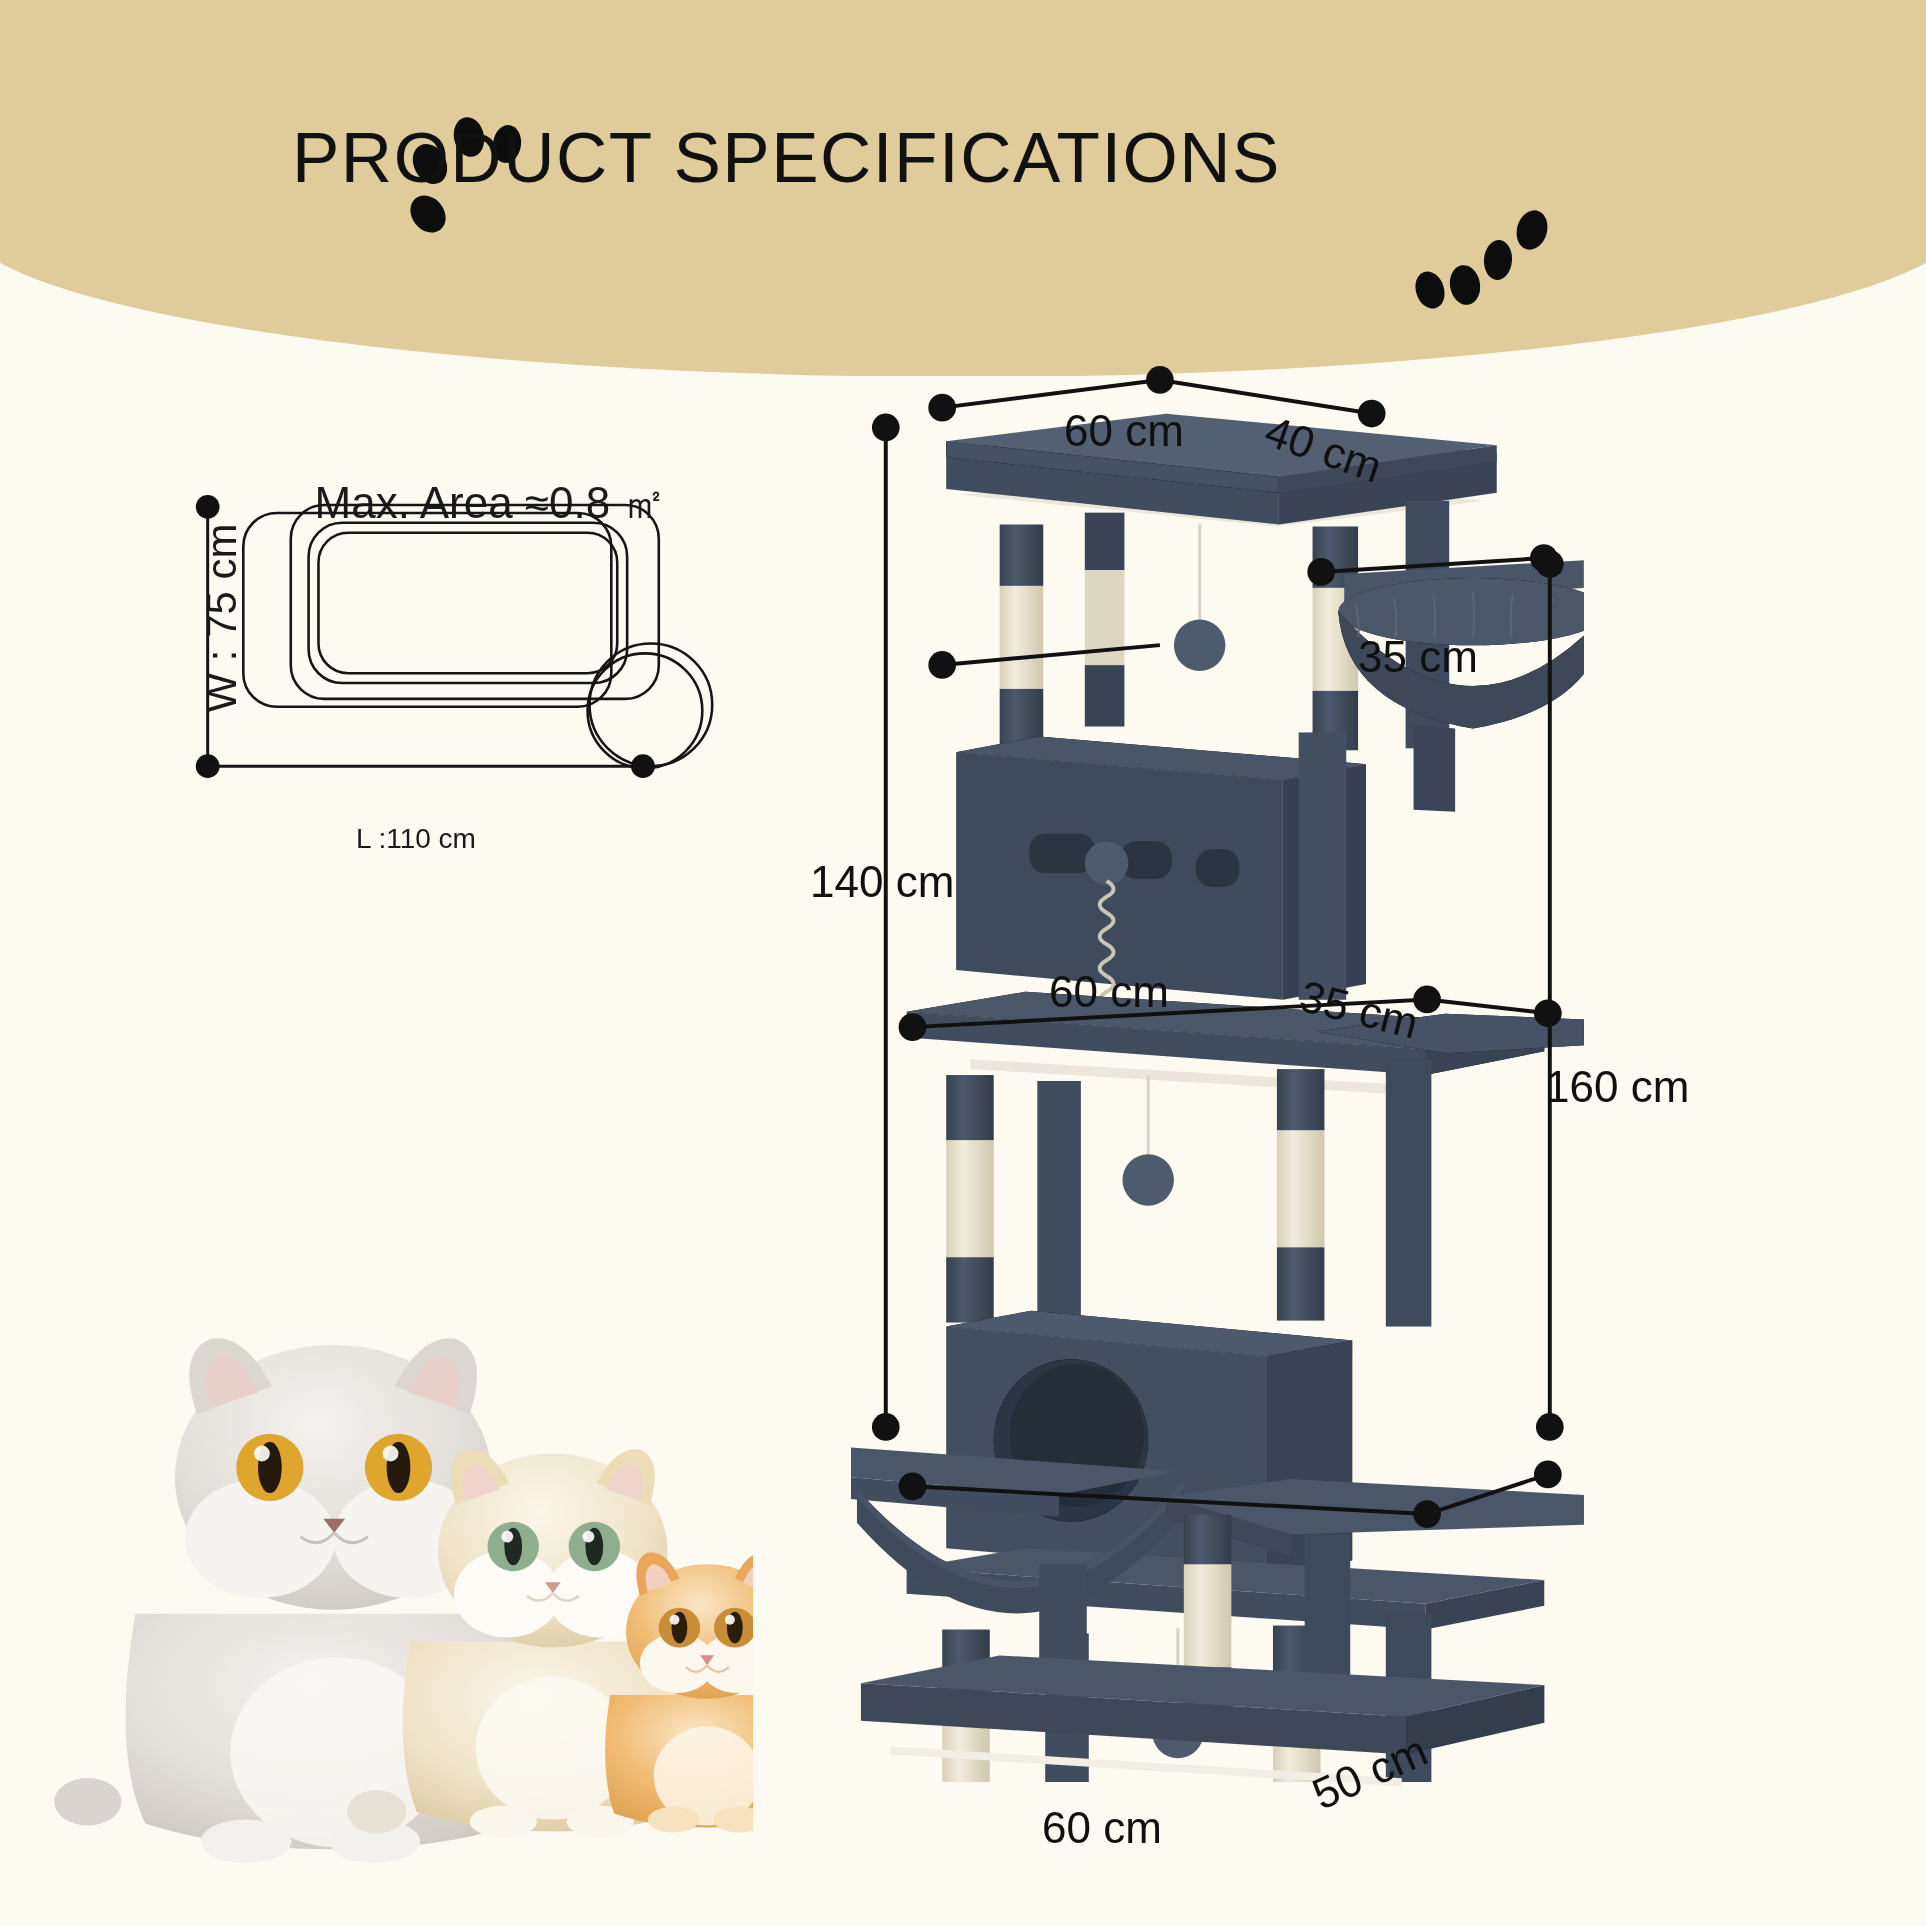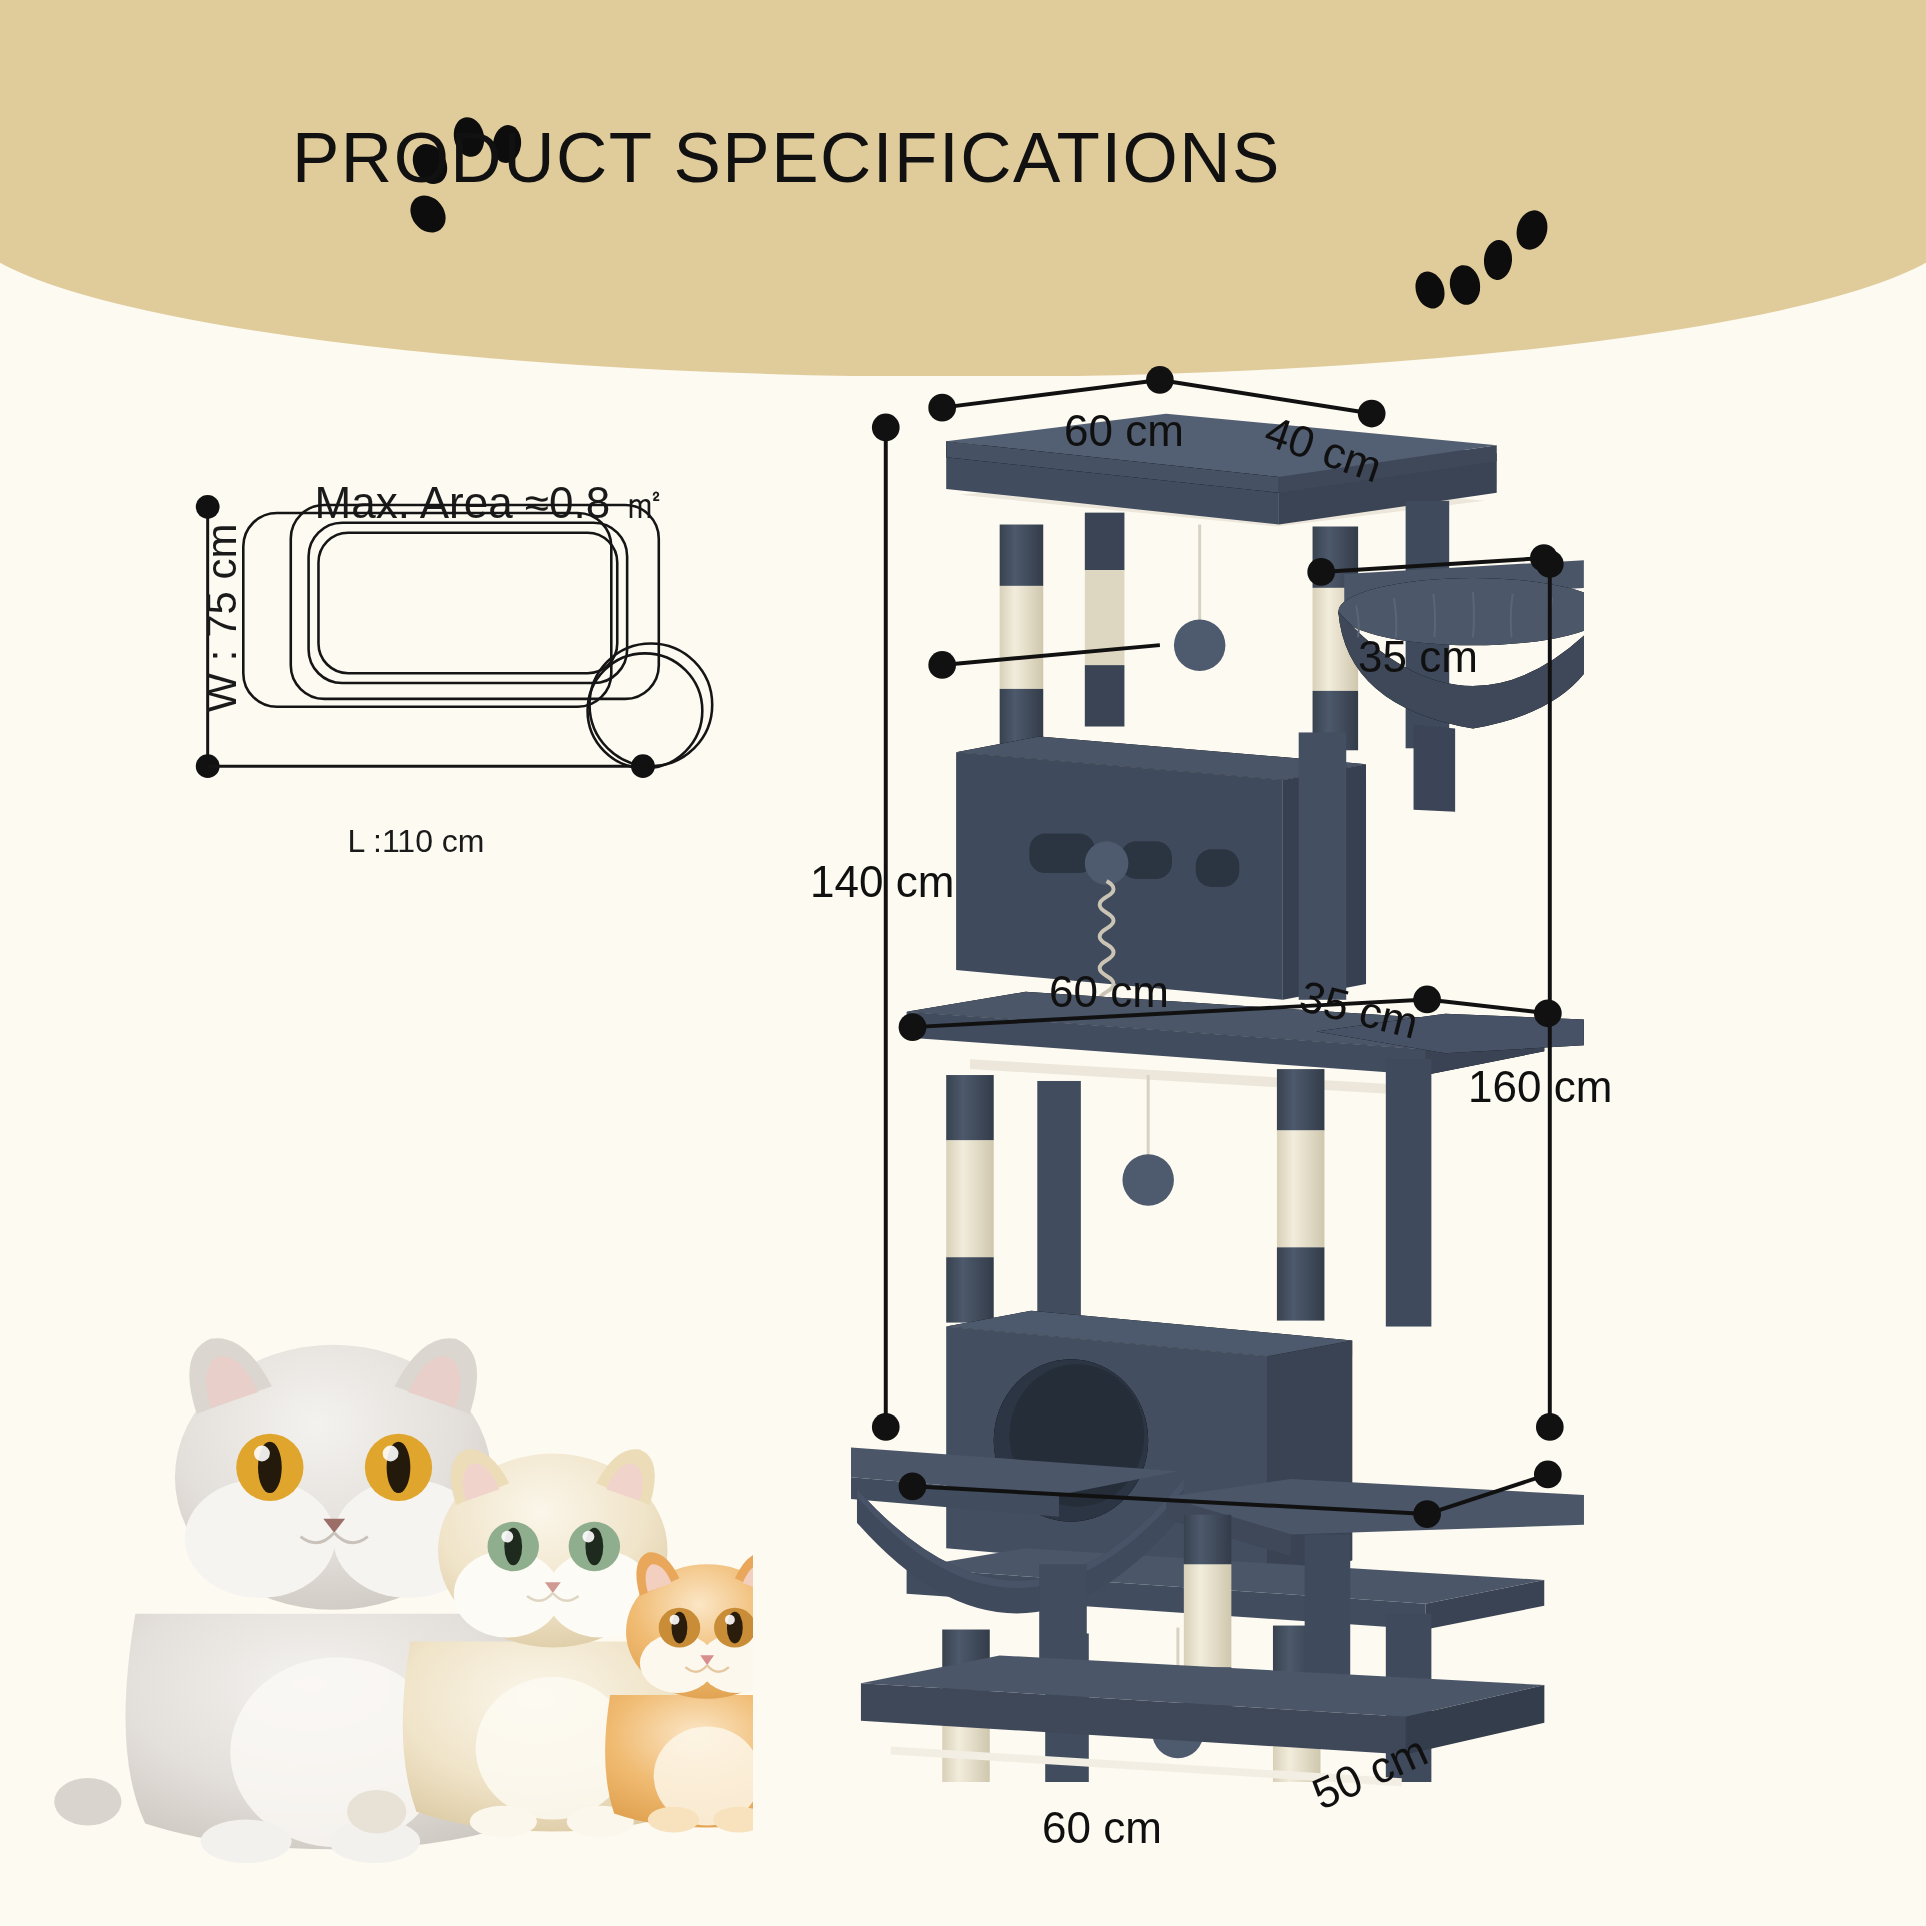--- a/index.html
+++ b/index.html
@@ -50,36 +50,36 @@
     font-size:44px;color:#1a1a1a;white-space:nowrap;
   }
   .fp-svg{position:absolute;left:0;top:0;}
   .fp-w-label{
     position:absolute;left:-85px;top:119px;width:257px;
     transform:rotate(-90deg);transform-origin:center center;
     text-align:center;font-size:42px;color:#1a1a1a;white-space:nowrap;
   }
   .fp-l-label{
     position:absolute;left:40px;top:348px;width:396px;text-align:center;
-    font-size:32px;color:#1a1a1a;white-space:nowrap;
+    font-size:28px;color:#1a1a1a;white-space:nowrap;
   }
 
   
   .tree{position:absolute;left:851px;top:376px;width:733px;height:1406px;}
   .tree-svg{position:absolute;left:0;top:0;}
 
   
   .dim{position:absolute;font-size:44px;color:#101010;white-space:nowrap;}
   .dim-top-60{left:1064px;top:406px;}
   .dim-top-40{left:1275px;top:406px;transform:rotate(19deg);transform-origin:left top;}
   .dim-35-top{left:1358px;top:632px;}
   .dim-210{left:810px;top:857px;}
   .dim-mid-60{left:1049px;top:967px;}
   .dim-mid-35{left:1307px;top:971px;transform:rotate(14deg);transform-origin:left top;}
-  .dim-160{left:1468px;top:1062px;}
+  .dim-160{left:1545px;top:1062px;}
   .dim-bot-60{left:1042px;top:1803px;}
   .dim-bot-50{left:1305px;top:1774px;transform:rotate(-24deg);transform-origin:left top;}
 
   
   .cats{position:absolute;left:40px;top:1317px;width:713px;height:554px;}
   .cat-svg{position:absolute;left:0;top:0;}
 </style>
 </head>
 <body>
 

